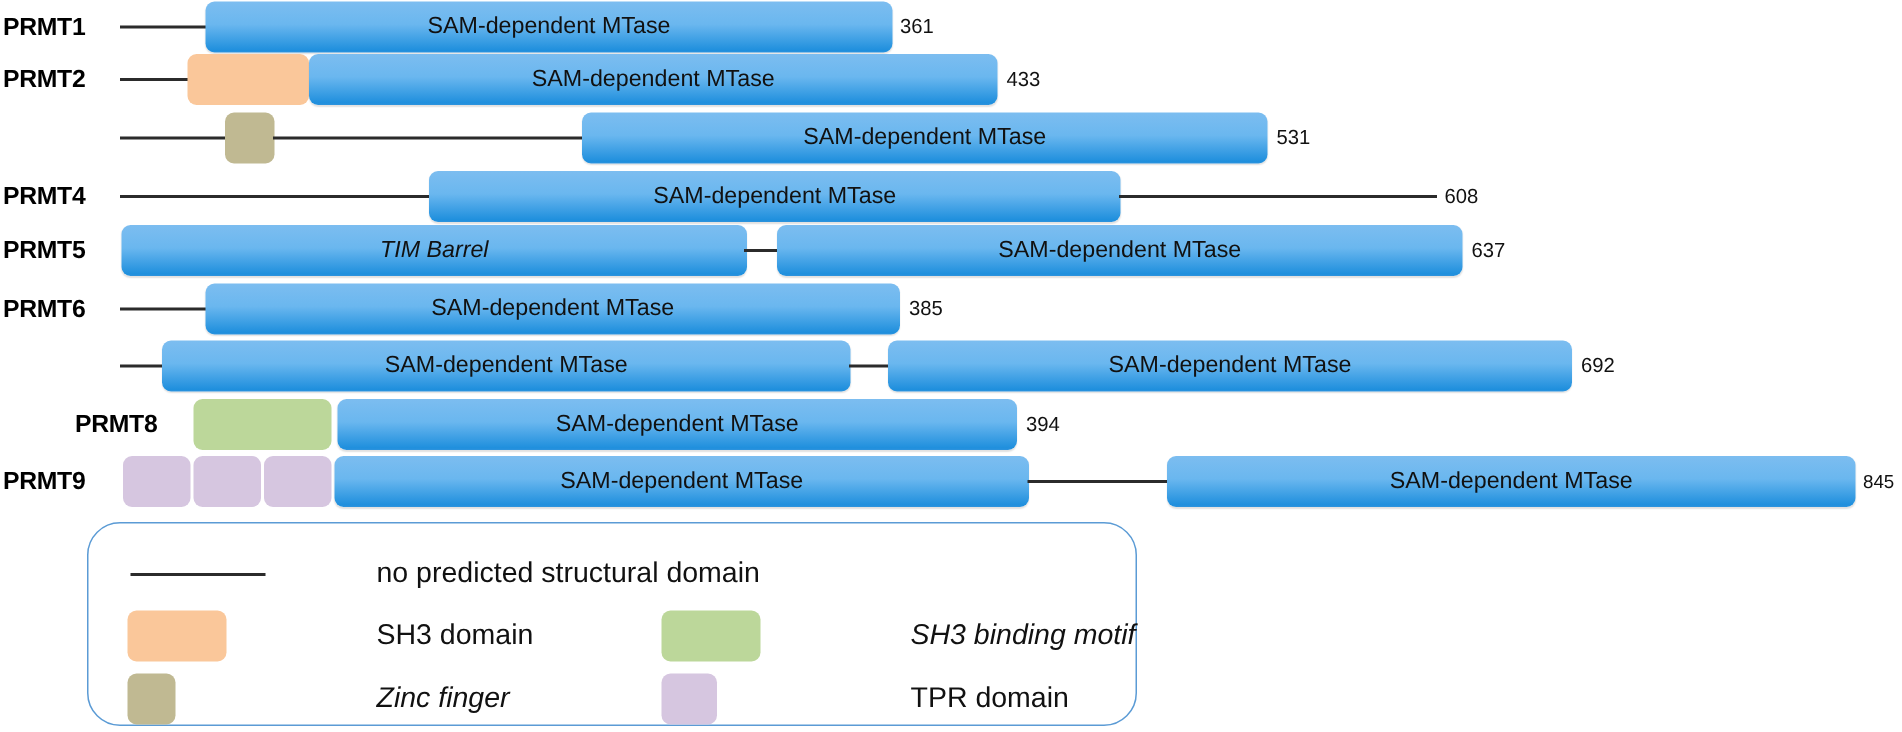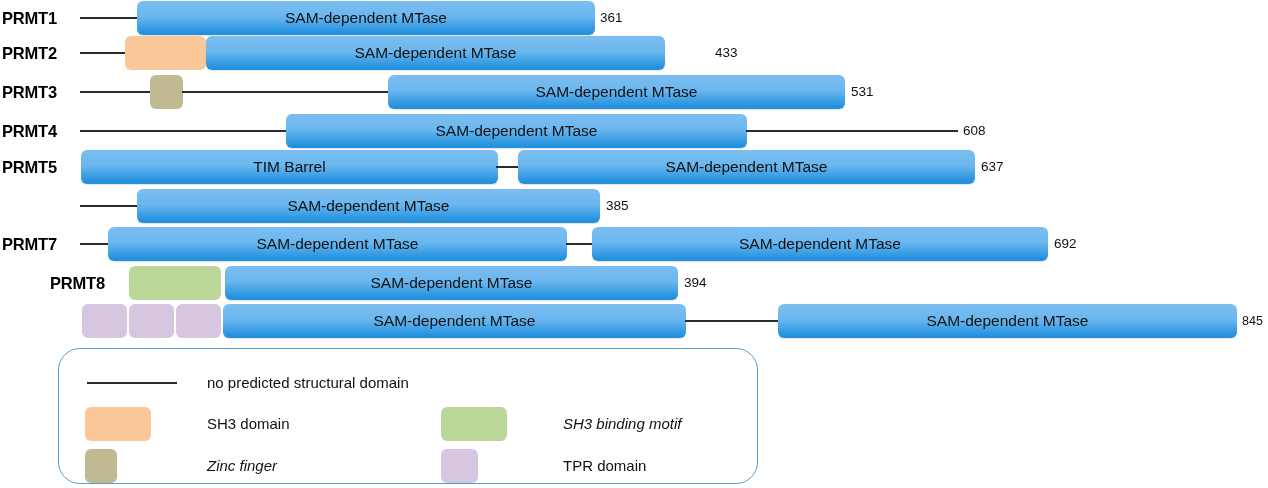--- a/index.html
+++ b/index.html
@@ -109,94 +109,95 @@
     position: absolute;
     height: 34px;
     border-radius: 6px;
   }
   .lg-swatch.sh3     { background: #fac79a; }
   .lg-swatch.zinc    { background: #c0b992; }
   .lg-swatch.sh3bind { background: #bcd79a; }
   .lg-swatch.tpr     { background: #d6c6e0; }
   .lg-text {
     position: absolute;
-    font-size: 15px;
+    font-size: 19px;
     color: #111111;
     white-space: nowrap;
     line-height: 20px;
+    margin-left: 44px;
   }
 </style>
 </head>
 <body>
 
 <div id="diagram">
 
   <div class="row" style="top:-6px;">
     <div class="prot-label">PRMT1</div>
     <div class="line" style="left:80px; width:58px;"></div>
     <div class="bar" style="left:137px; width:458px;">SAM-dependent MTase</div>
     <div class="len" style="left:600px;">361</div>
   </div>
 
   <div class="row" style="top:29px;">
     <div class="prot-label">PRMT2</div>
     <div class="line" style="left:80px; width:46px;"></div>
     <div class="motif sh3" style="left:125px; width:81px;"></div>
     <div class="bar" style="left:206px; width:459px;">SAM-dependent MTase</div>
-    <div class="len" style="left:671px;margin-left:44px;">433</div>
+    <div class="len" style="left:671px;">433</div>
   </div>
 
   <div class="row" style="top:68px;">
-    <div class="prot-label">PRMT3</div>
     <div class="line" style="left:80px; width:72px;"></div>
     <div class="motif zinc" style="left:150px; width:33px;"></div>
     <div class="line" style="left:182px; width:208px;"></div>
     <div class="bar" style="left:388px; width:457px;">SAM-dependent MTase</div>
     <div class="len" style="left:851px;">531</div>
   </div>
 
   <div class="row" style="top:107px;text-decoration:underline;">
     <div class="prot-label">PRMT4</div>
     <div class="line" style="left:80px; width:208px;"></div>
     <div class="bar" style="left:286px; width:461px;">SAM-dependent MTase</div>
     <div class="line" style="left:746px; width:212px;"></div>
     <div class="len" style="left:963px;">608</div>
   </div>
 
   <div class="row" style="top:143px;">
     <div class="prot-label">PRMT5</div>
-    <div class="bar" style="left:81px; width:417px;">TIM Barrel</div>
+    <div class="bar" style="left:81px; width:417px;font-style:italic;">TIM Barrel</div>
     <div class="line" style="left:496px; width:24px;"></div>
     <div class="bar" style="left:518px; width:457px;">SAM-dependent MTase</div>
     <div class="len" style="left:981px;">637</div>
   </div>
 
   <div class="row" style="top:182px;">
+    <div class="prot-label">PRMT6</div>
     <div class="line" style="left:80px; width:58px;"></div>
     <div class="bar" style="left:137px; width:463px;">SAM-dependent MTase</div>
     <div class="len" style="left:606px;">385</div>
   </div>
 
   <div class="row" style="top:220px;">
-    <div class="prot-label">PRMT7</div>
     <div class="line" style="left:80px; width:30px;"></div>
     <div class="bar" style="left:108px; width:459px;">SAM-dependent MTase</div>
     <div class="line" style="left:566px; width:28px;"></div>
     <div class="bar" style="left:592px; width:456px;">SAM-dependent MTase</div>
     <div class="len" style="left:1054px;">692</div>
   </div>
 
   <div class="row" style="top:259px;margin-left:48px;">
     <div class="prot-label">PRMT8</div>
     <div class="motif sh3bind" style="left:81px; width:92px;"></div>
     <div class="bar" style="left:177px; width:453px;">SAM-dependent MTase</div>
     <div class="len" style="left:636px;">394</div>
   </div>
 
   <div class="row" style="top:297px;">
+    <div class="prot-label">PRMT9</div>
     <div class="motif tpr" style="left:82px; width:45px;"></div>
     <div class="motif tpr" style="left:129px; width:45px;"></div>
     <div class="motif tpr" style="left:176px; width:45px;"></div>
     <div class="bar" style="left:223px; width:463px;">SAM-dependent MTase</div>
     <div class="line" style="left:685px; width:95px;"></div>
     <div class="bar" style="left:778px; width:459px;">SAM-dependent MTase</div>
     <div class="len" style="left:1242px; font-size:12.5px;">845</div>
   </div>
 
   <div id="legend">

